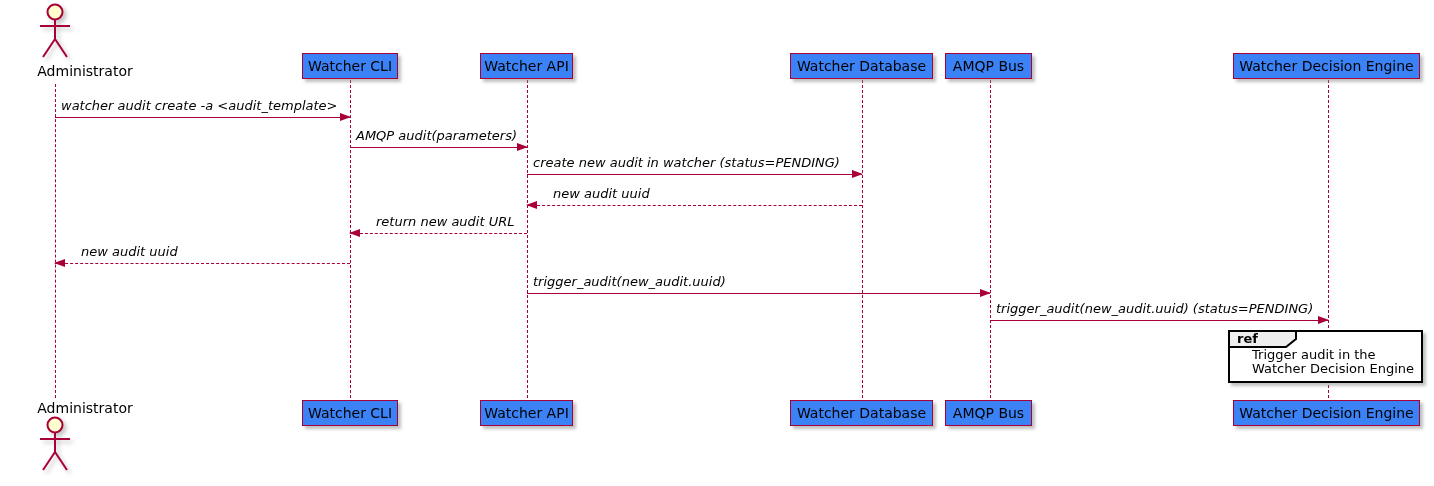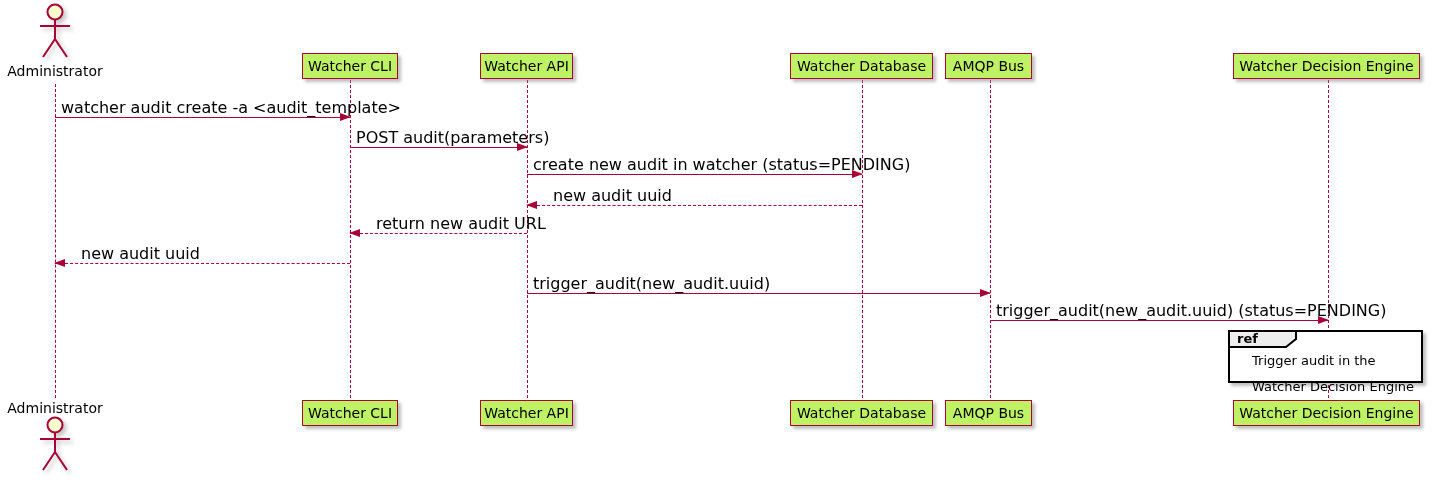--- a/index.html
+++ b/index.html
@@ -4,46 +4,46 @@
 <style>
   html,body{margin:0;padding:0;background:#fff;}
   #canvas{
     position:relative;width:1434px;height:486px;background:#FFFFFF;overflow:hidden;
     font-family:"DejaVu Sans",sans-serif;color:#000;
   }
   
   .lifeline{position:absolute;width:0;border-left:1px dashed #A80036;}
   
   .pbox{
-    position:absolute;height:26px;background:#bef264;border:1.5px solid #A80036;
+    position:absolute;height:26px;background:#3b82f6;border:1.5px solid #A80036;
     box-shadow:3px 3px 3px rgba(140,140,140,.55);
     display:flex;align-items:center;justify-content:center;
     font-size:14px;white-space:nowrap;box-sizing:border-box;
   }
   
-  .actor-label{position:absolute;width:110px;text-align:center;font-size:14px;}
+  .actor-label{position:absolute;width:110px;text-align:center;font-size:14px;padding-left:30px;}
   .actor-svg{position:absolute;}
   
   .msg{position:absolute;height:0;}
   .msg .line{position:absolute;left:0;right:0;top:0;border-top:1.5px solid #A80036;}
   .msg.dashed .line{border-top:1px dashed #A80036;}
-  .msg-label{position:absolute;top:-19px;font-size:16px;white-space:nowrap;}
+  .msg-label{position:absolute;top:-19px;font-size:13px;white-space:nowrap;font-style:italic;}
   .msg.ltr .msg-label{left:6px;}
   .msg.rtl .msg-label{left:26px;}
   .ah{position:absolute;width:0;height:0;top:-4px;}
   .ah-r{right:-1px;border-left:11px solid #A80036;border-top:4.5px solid transparent;border-bottom:4.5px solid transparent;}
   .ah-l{left:-1px;border-right:11px solid #A80036;border-top:4.5px solid transparent;border-bottom:4.5px solid transparent;}
   
   .ref{
     position:absolute;background:#FFFFFF;border:2px solid #000;
     box-shadow:3px 3px 3px rgba(140,140,140,.55);box-sizing:border-box;
   }
   .ref-tag{position:absolute;top:-2px;left:-2px;width:70px;height:18px;}
   .ref-tag span{position:absolute;left:9px;top:1px;font-size:13px;font-weight:bold;}
-  .ref-body{position:absolute;left:22px;top:16px;font-size:13px;line-height:26px;white-space:pre-line;}
+  .ref-body{position:absolute;left:22px;top:16px;font-size:13px;line-height:14px;white-space:pre-line;}
 </style>
 </head>
 <body>
 
 <div id="canvas">
 
   <div class="lifeline" style="left:55px;top:84px;height:314px;"></div>
   <div class="lifeline" style="left:350px;top:80px;height:318px;"></div>
   <div class="lifeline" style="left:527px;top:80px;height:318px;"></div>
   <div class="lifeline" style="left:862px;top:80px;height:318px;"></div>
@@ -74,21 +74,21 @@
   <div class="pbox" style="left:1233px;top:53px;width:187px;">
       <span>Watcher Decision Engine</span>
     </div>
 
   <div class="msg ltr solid" style="left:55px;top:117px;width:295px;">
     <div class="msg-label">watcher audit create -a &lt;audit_template&gt;</div>
     <div class="line"></div>
     <div class="ah ah-r"></div>
   </div>
   <div class="msg ltr solid" style="left:350px;top:147px;width:177px;">
-    <div class="msg-label">POST audit(parameters)</div>
+    <div class="msg-label">AMQP audit(parameters)</div>
     <div class="line"></div>
     <div class="ah ah-r"></div>
   </div>
   <div class="msg ltr solid" style="left:527px;top:174px;width:335px;">
     <div class="msg-label">create new audit in watcher (status=PENDING)</div>
     <div class="line"></div>
     <div class="ah ah-r"></div>
   </div>
   <div class="msg rtl dashed" style="left:527px;top:205px;width:335px;">
     <div class="msg-label">new audit uuid</div>

